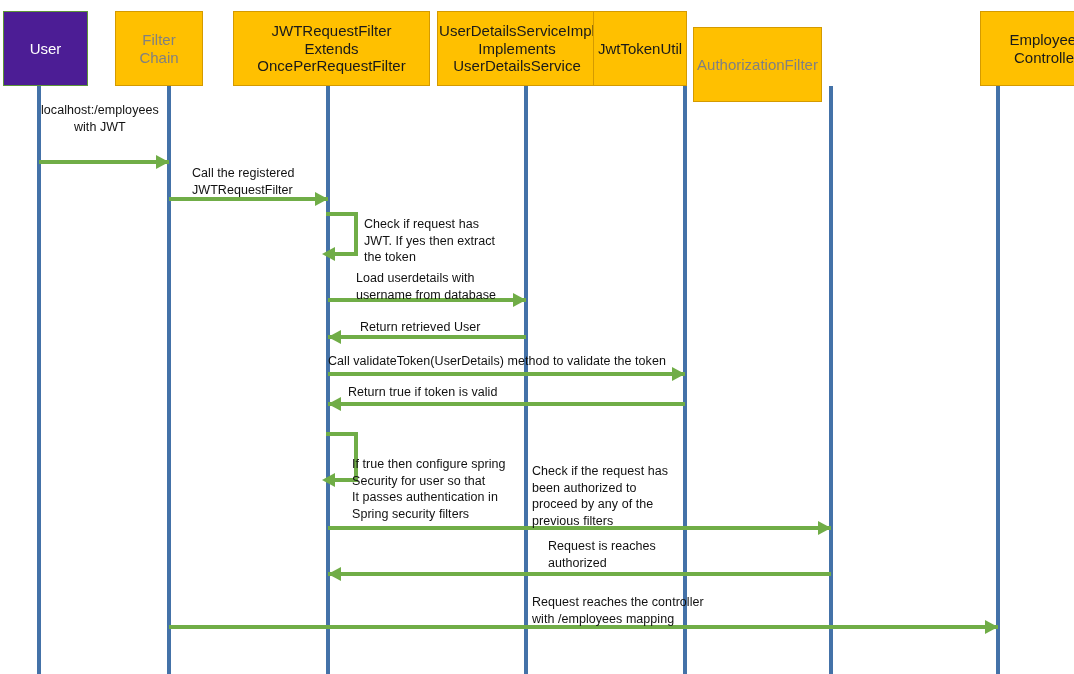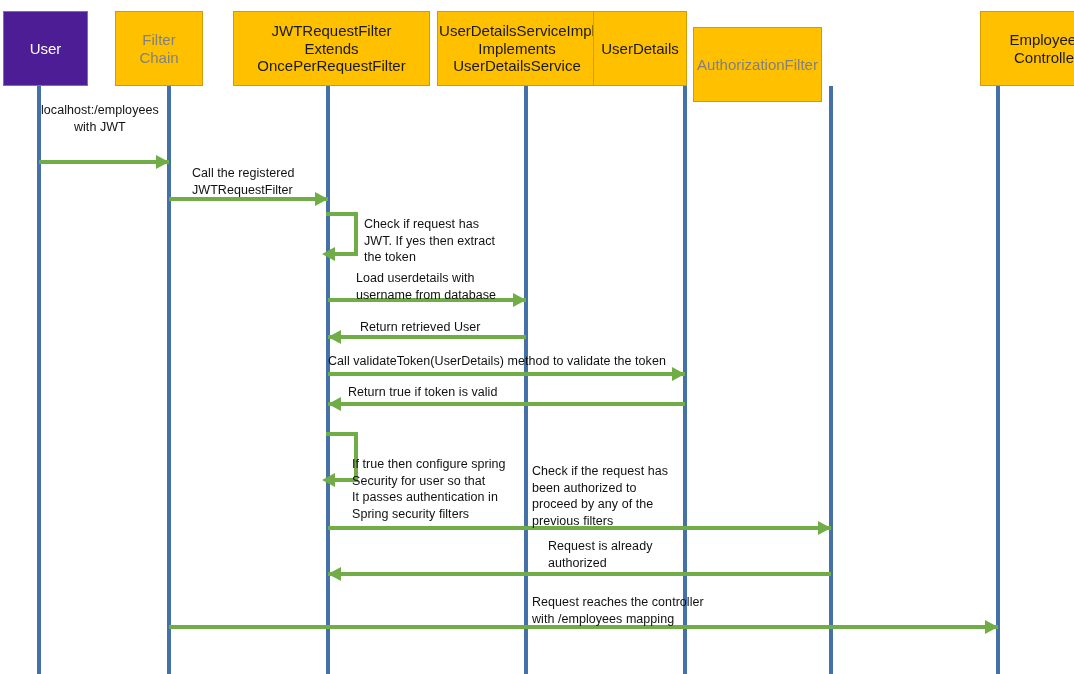--- a/index.html
+++ b/index.html
@@ -130,21 +130,21 @@
 It passes authentication in
 Spring security filters</div>
       <div class="msg-line" style="left: 328px; top: 526px; width: 503px;"></div>
       <div class="arrow-head right" style="top: 521px; left: 818px;"></div>
       <div class="msg-label" style="left: 532px; top: 463px;">Check if  the request has
 been authorized to
 proceed by any of  the
 previous filters</div>
       <div class="msg-line" style="left: 328px; top: 572px; width: 503px;"></div>
       <div class="arrow-head left" style="top: 567px; left: 328px;"></div>
-      <div class="msg-label" style="left: 548px; top: 538px;">Request is already
+      <div class="msg-label" style="left: 548px; top: 538px;">Request is reaches
  authorized</div>
       <div class="msg-line" style="left: 169px; top: 625px; width: 829px;"></div>
       <div class="arrow-head right" style="top: 620px; left: 985px;"></div>
       <div class="msg-label" style="left: 532px; top: 594px;">Request reaches the controller
 with /employees mapping</div>
     </div>
   <div id="participants">
       <div class="participant-box actor" style="left: 3px; top: 11px; width: 85px; height: 75px;">
         <span style="white-space: pre-line;">User</span>
       </div>
@@ -156,21 +156,21 @@
         <span style="white-space: pre-line;">JWTRequestFilter
 Extends
 OncePerRequestFilter</span>
       </div>
       <div class="participant-box service" style="left: 437px; top: 11px; width: 160px; height: 75px;">
         <span style="white-space: pre-line;">UserDetailsServiceImpl
 Implements
 UserDetailsService</span>
       </div>
       <div class="participant-box service" style="left: 593px; top: 11px; width: 94px; height: 75px;">
-        <span style="white-space: pre-line;">UserDetails</span>
+        <span style="white-space: pre-line;">JwtTokenUtil</span>
       </div>
       <div class="participant-box service muted" style="left: 693px; top: 27px; width: 129px; height: 75px;">
         <span style="white-space: pre-line;">AuthorizationFilter</span>
       </div>
       <div class="participant-box service" style="left: 980px; top: 11px; width: 133px; height: 75px;">
         <span style="white-space: pre-line;">Employees
 Controller</span>
       </div>
     </div>
 </div>

